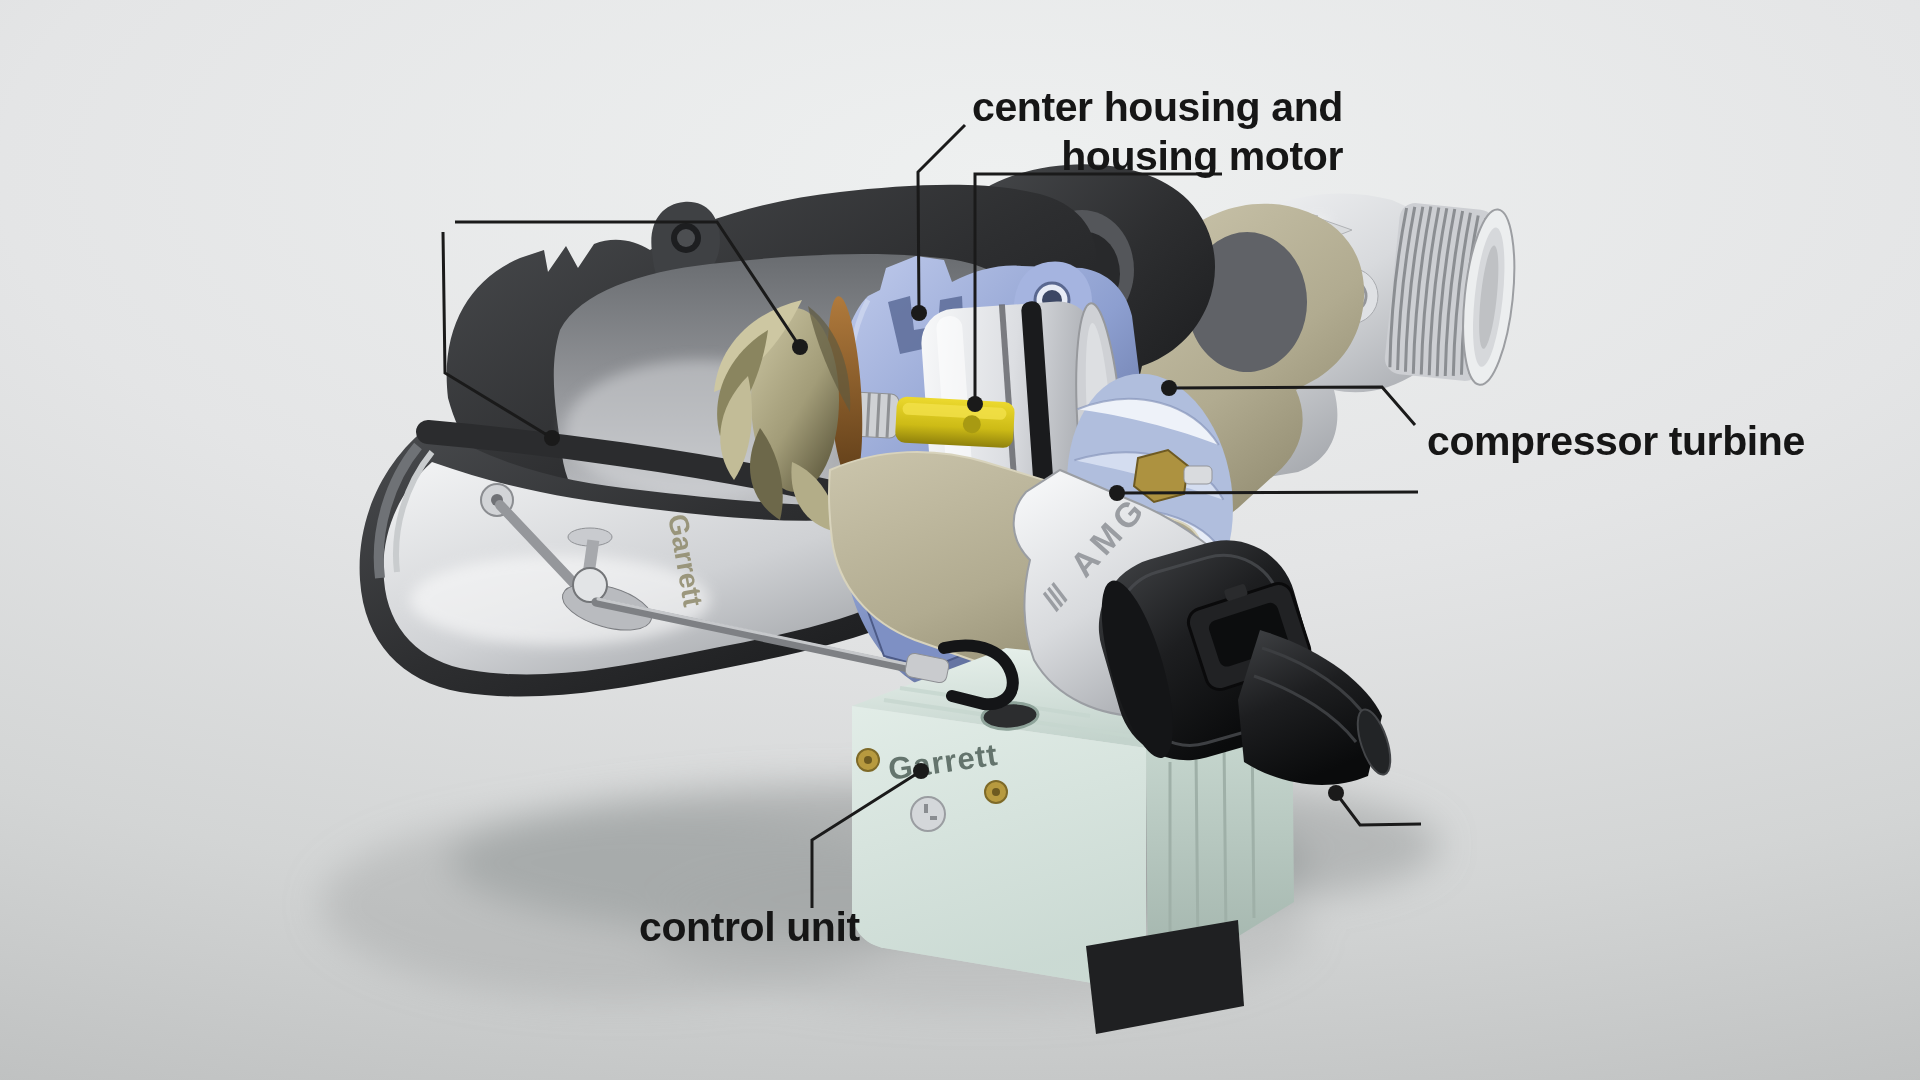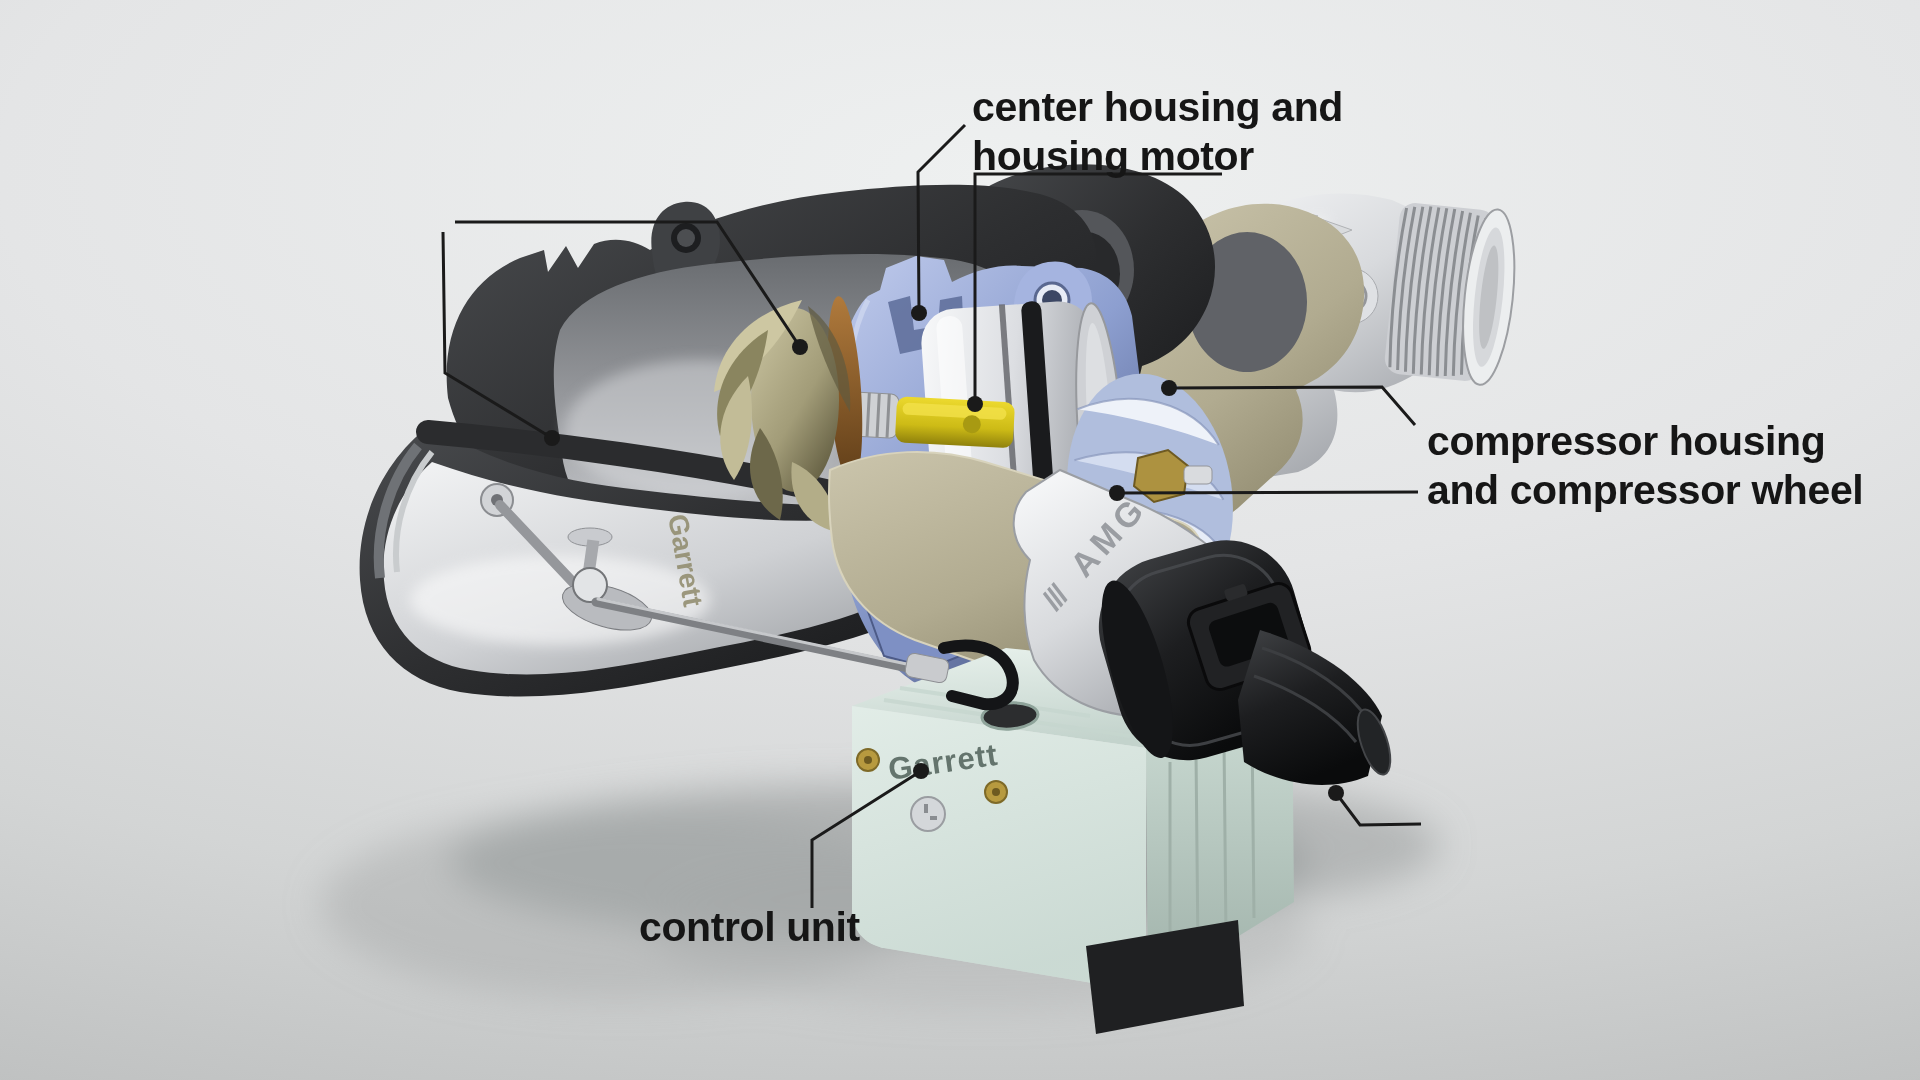--- a/index.html
+++ b/index.html
@@ -7,21 +7,21 @@
     width:1920px;height:1080px;overflow:hidden;
     font-family:"Liberation Sans", sans-serif;
     background:radial-gradient(130% 95% at 52% 16%, #eef0f0 0%, #e4e5e6 40%, #d3d5d5 72%, #bdbfbf 100%);
   }
   .stage{position:relative;width:1920px;height:1080px;}
   #illustration{position:absolute;left:0;top:0;}
   .label{
     position:absolute;color:#161616;font-weight:700;
     font-size:41px;line-height:49px;letter-spacing:-0.4px;white-space:nowrap;
   }
-  .label span{display:block;}
+  .label span{display:block;text-align:right;}
 </style>
 </head>
 <body>
 
 <div class="stage">
 <svg id="illustration" width="1920" height="1080" viewBox="0 0 1920 1080">
   <defs>
     <linearGradient id="gDark" x1="0" y1="0" x2="1" y2="1">
       <stop offset="0" stop-color="#4a4c4f"></stop>
           <stop offset="0.5" stop-color="#2d2e30"></stop>
@@ -322,20 +322,19 @@
         <polyline points="812,908 812,840 921,771" fill="none" stroke="#1a1a1a" stroke-width="3"></polyline>
         <circle cx="921" cy="771" r="8" fill="#1a1a1a"></circle>
       </g>
 </svg>
 
 <div class="label" style="left:972px;top:83px">
   <span>center housing and</span>
   <span>housing motor</span>
 </div>
 <div class="label" style="left:1427px;top:417px">
-  <span>compressor housing</span>
-  <span>and compressor wheel</span>
+  <span>compressor turbine</span>
 </div>
 <div class="label" style="left:639px;top:903px">
   <span>control unit</span>
   <span></span>
 </div>
 </div>
 
 </body></html>

